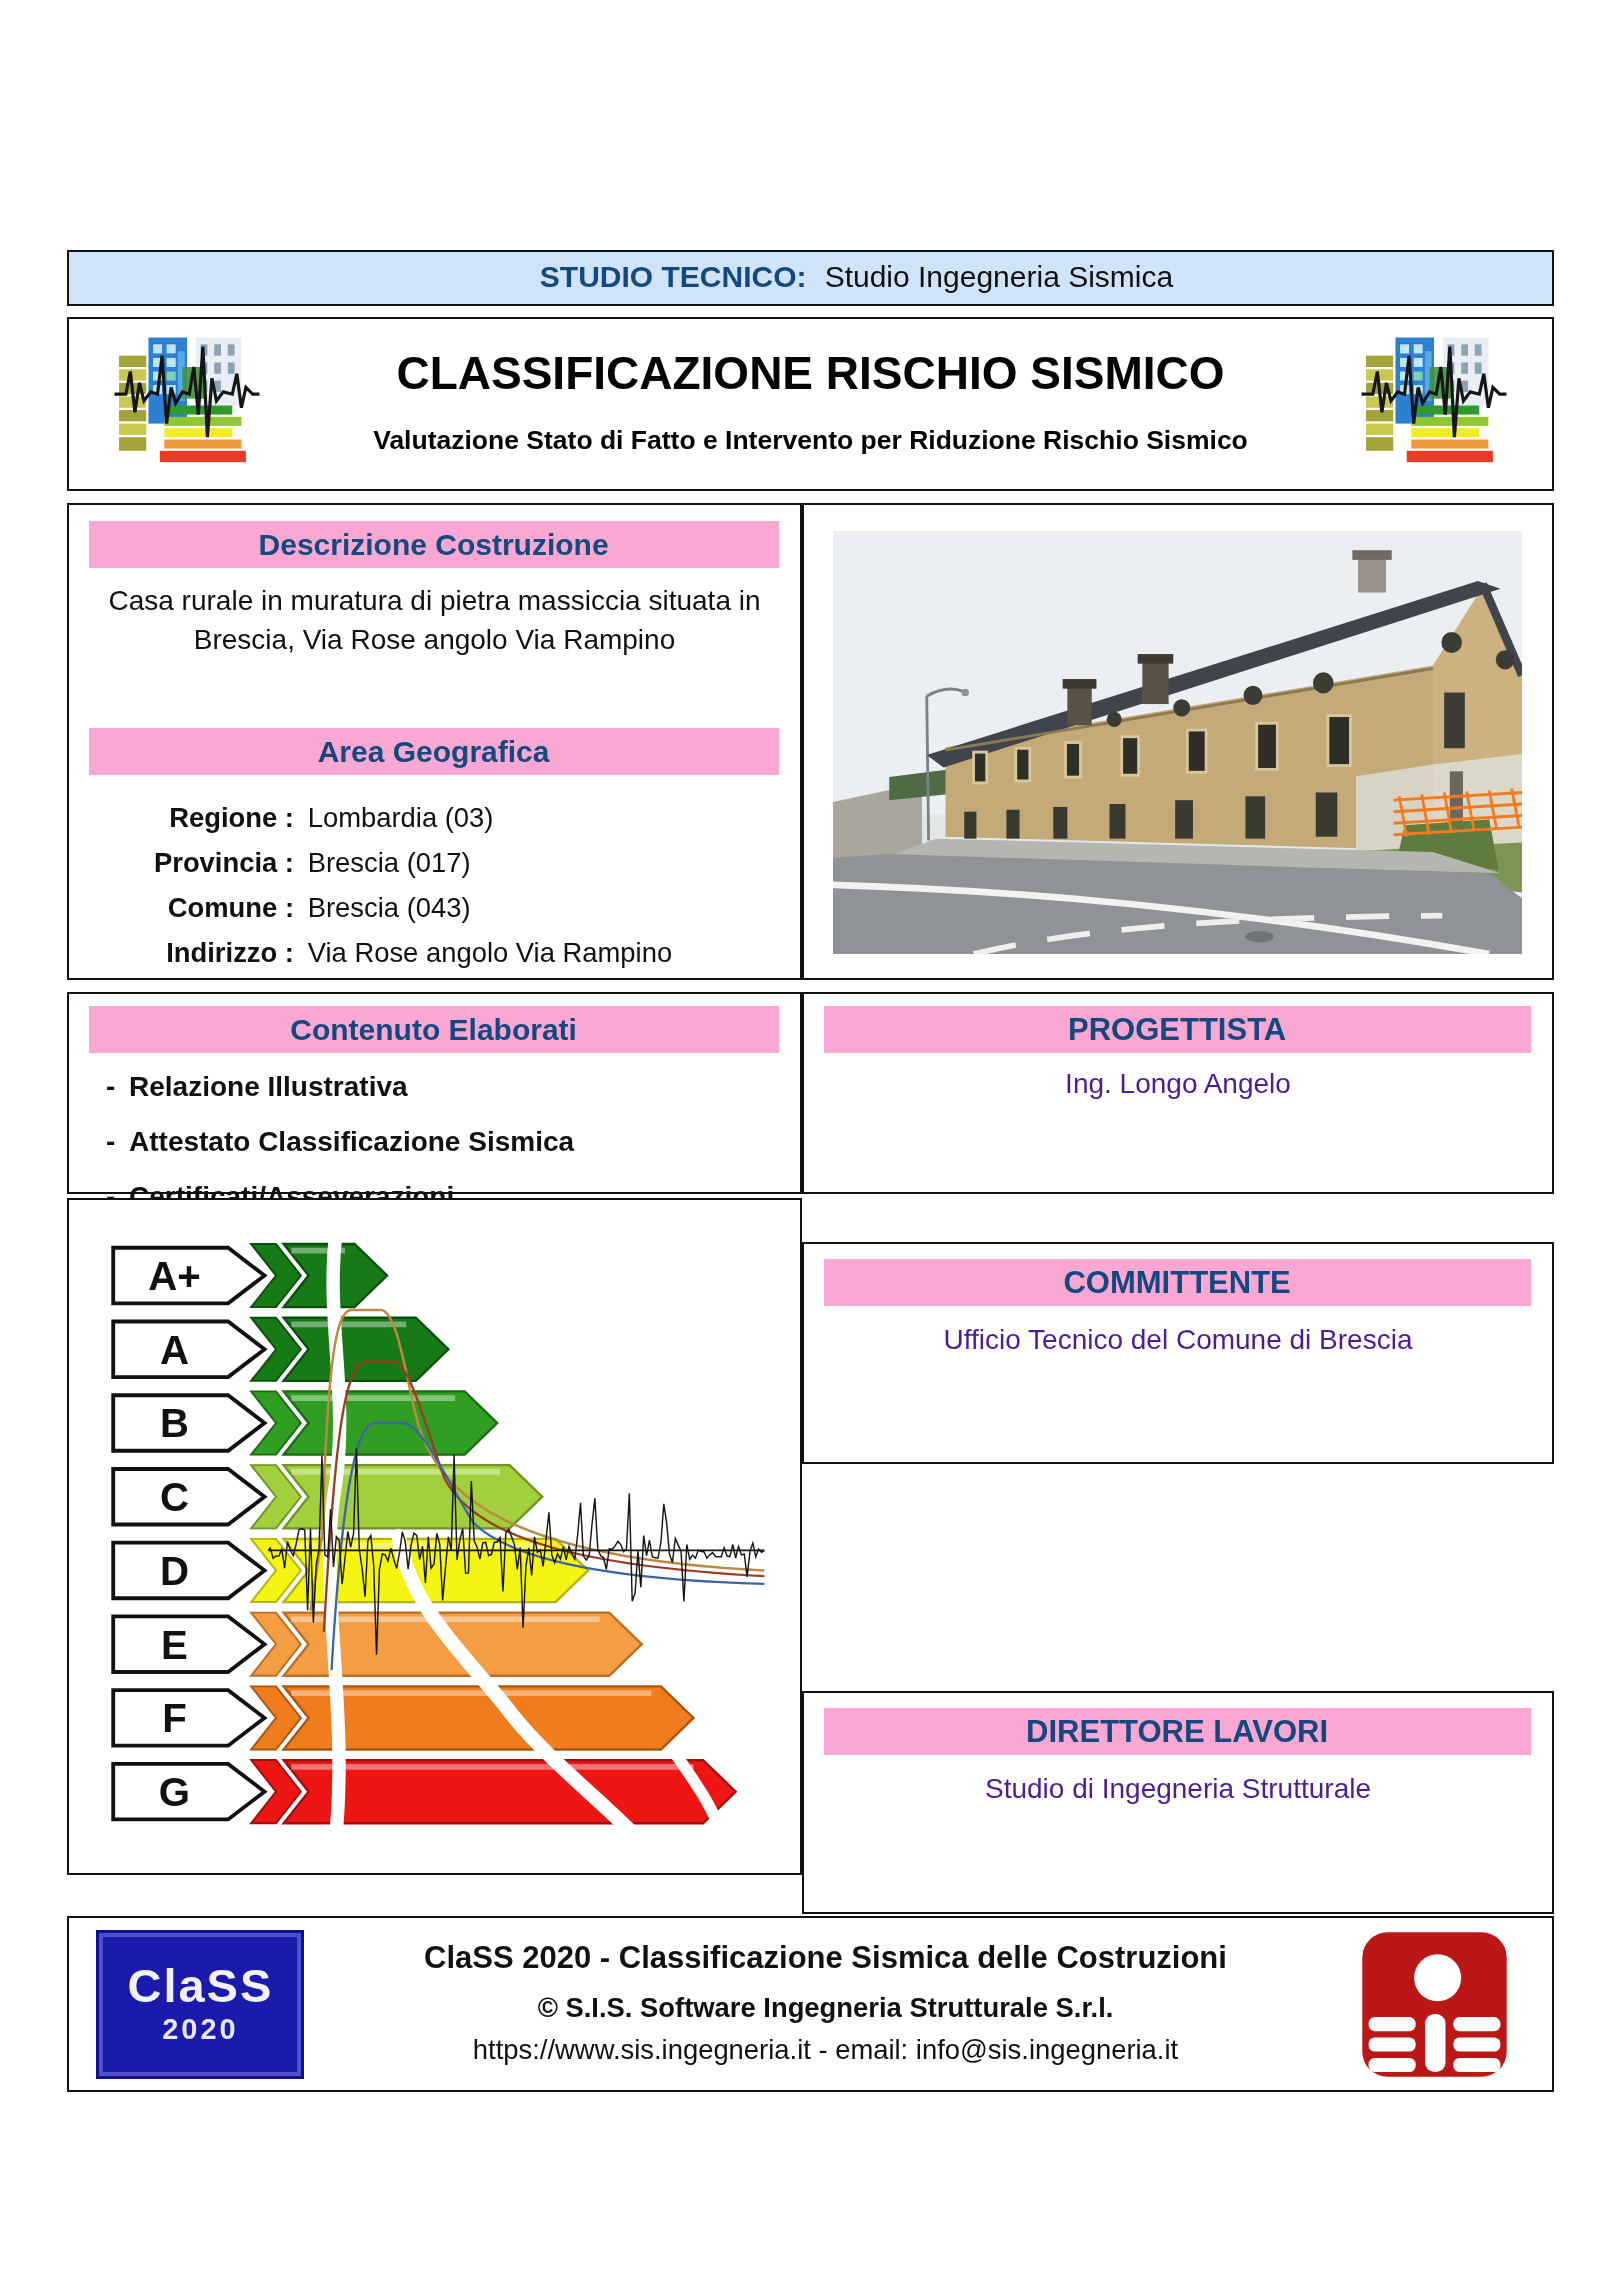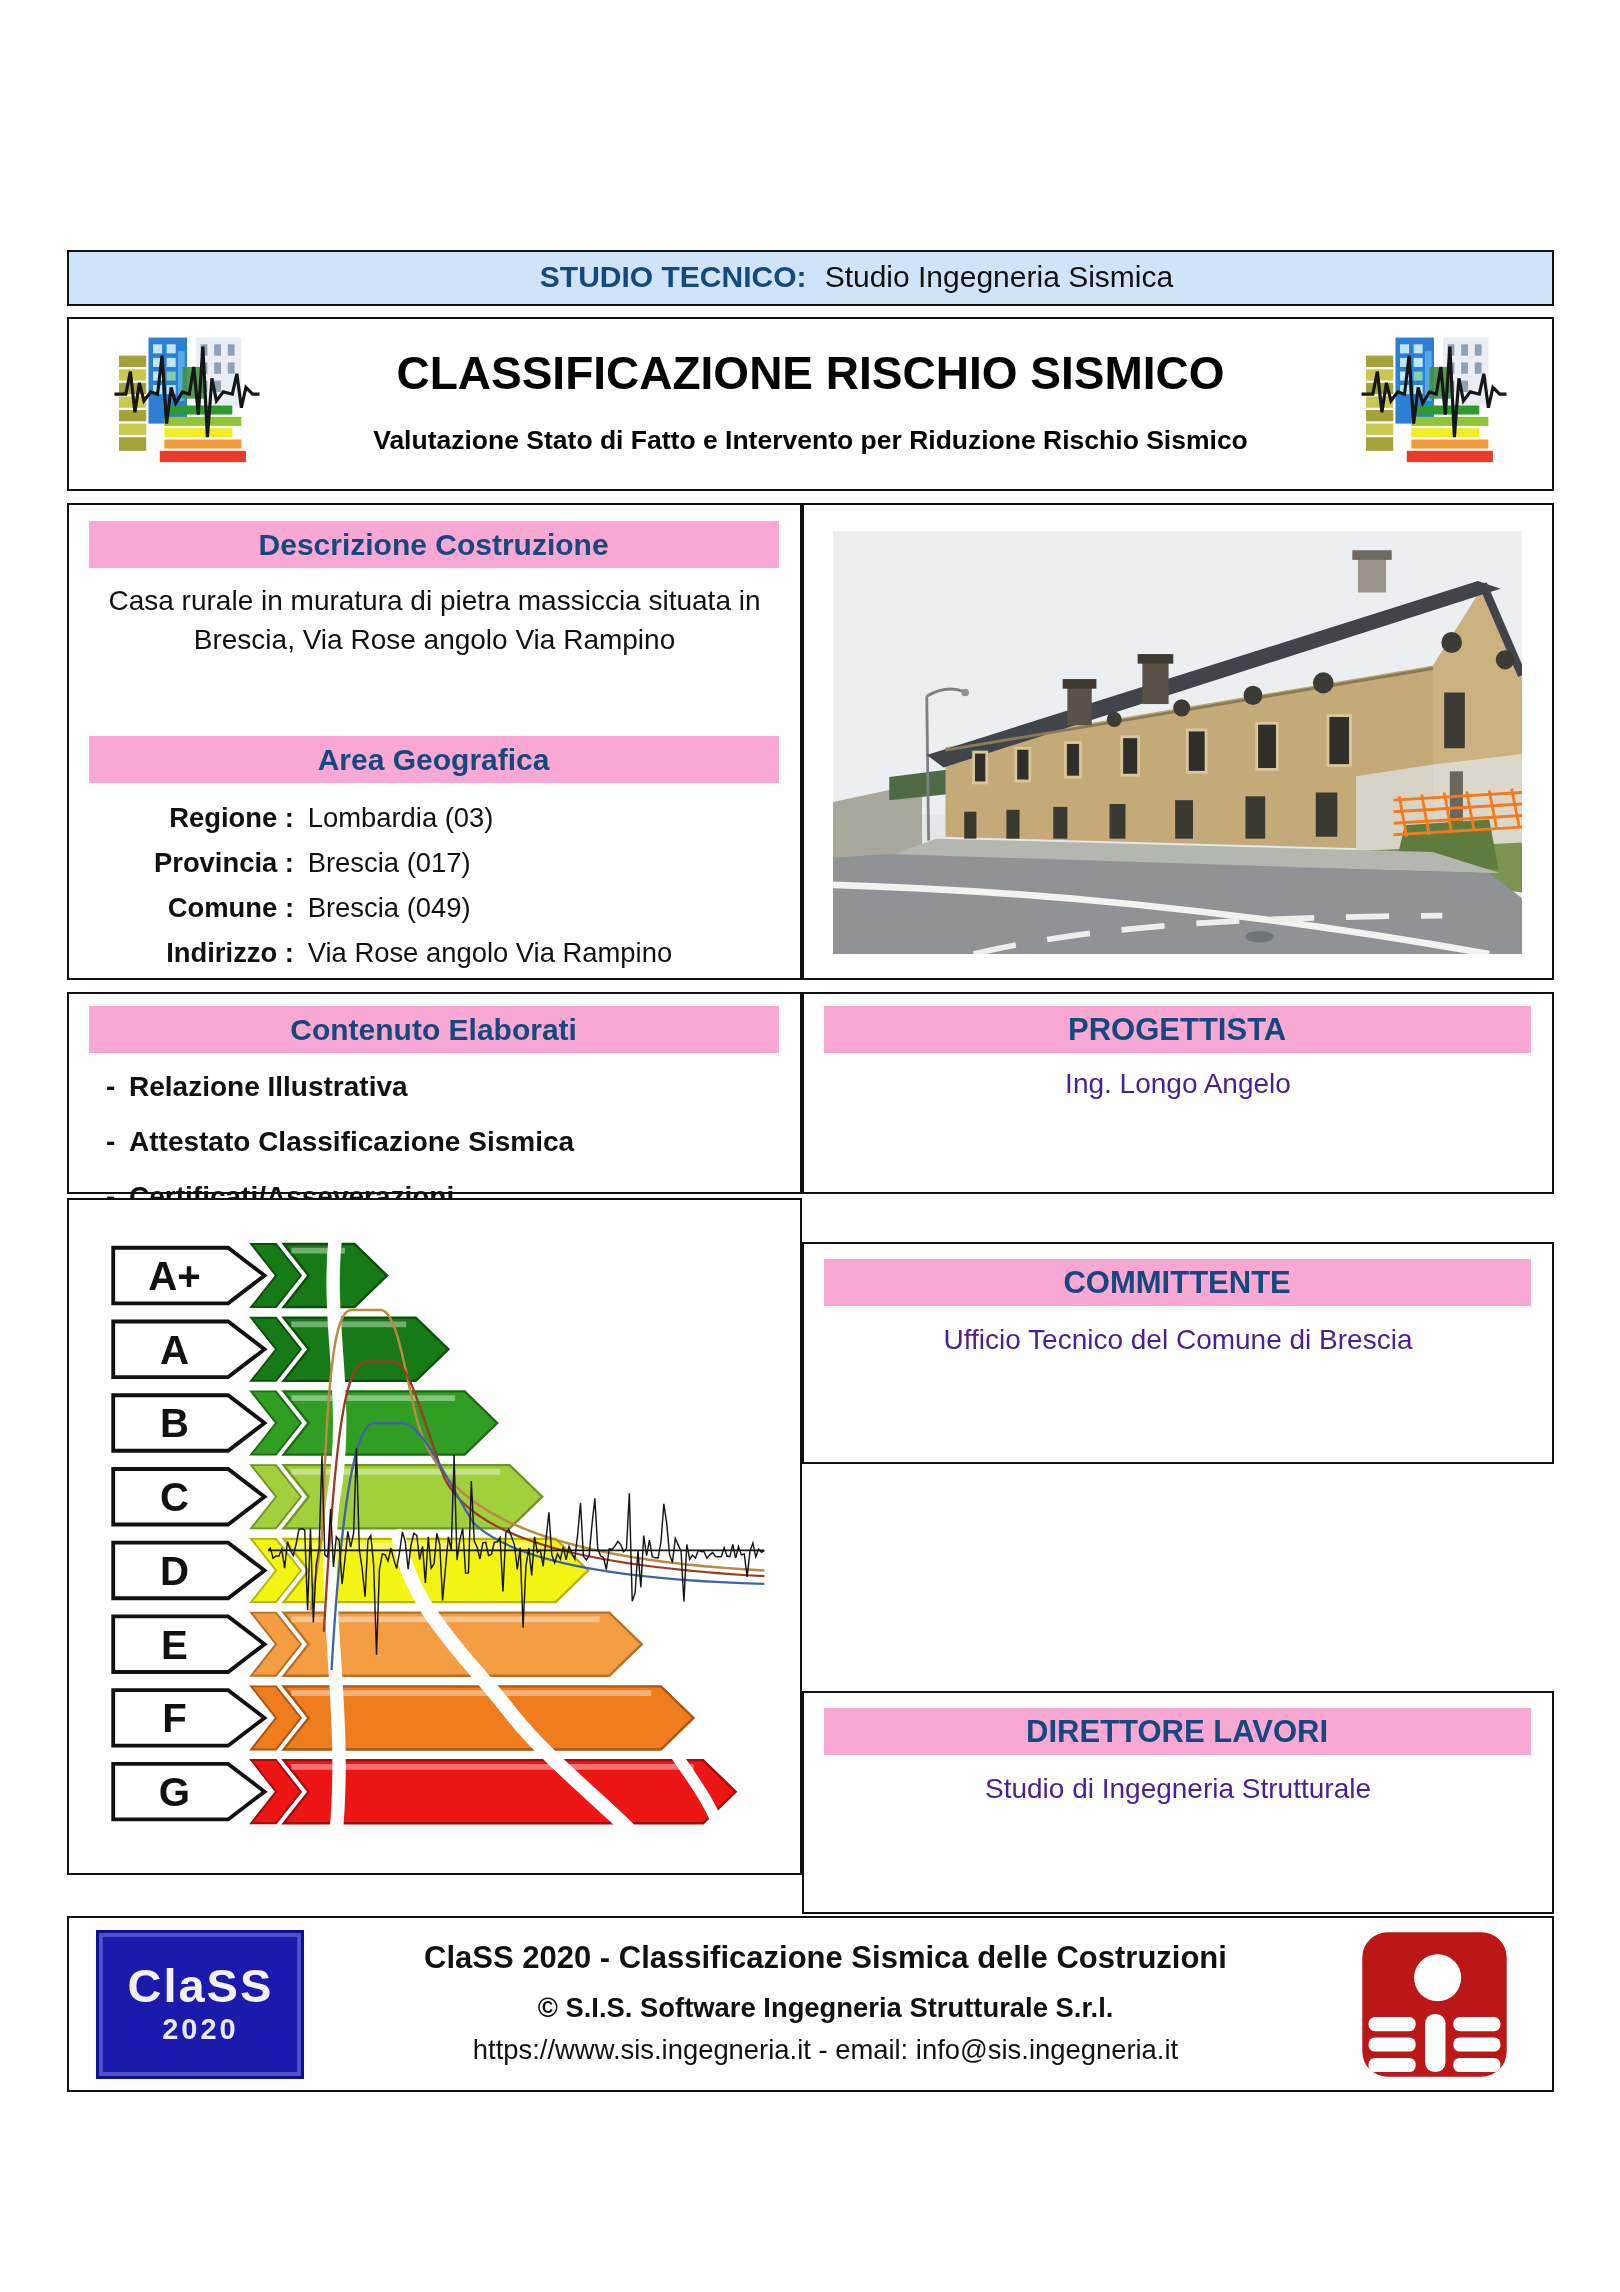--- a/index.html
+++ b/index.html
@@ -101,33 +101,33 @@
       <rect x="22" y="42" width="30" height="4" fill="#f0ee22"></rect>
       <rect x="22" y="47" width="34" height="4" fill="#f19a3a"></rect>
       <rect x="20" y="52" width="38" height="5" fill="#ea3a28"></rect>
       <path d="M0 27 L5 27 7 17 9 35 11 22 13 30 16 26 19 27 21 10 23 40 25 24 27 31 30 26 33 27 35 15 37 36 39 6 41 46 43 20 45 30 48 26 52 27 54 18 56 33 58 24 61 27 64 27" fill="none" stroke="#161616" stroke-width="1.4"></path>
     </svg>
   </div>
 
   <div class="box" style="left:67px;top:503px;width:735px;height:477px;">
     <div class="band" style="left:19.6px;top:15.7px;width:690px;height:47px;font-size:30px;line-height:47px;">Descrizione Costruzione</div>
     <div style="position:absolute;top:76px;left:29px;right:29px;text-align:center;font-size:28px;line-height:39px;">Casa rurale in muratura di pietra massiccia situata in Brescia, Via Rose angolo Via Rampino</div>
-    <div class="band" style="left:19.6px;top:223px;width:690px;height:47px;font-size:30px;line-height:47px;margin-top:8px;">Area Geografica</div>
+    <div class="band" style="left:19.6px;top:223px;width:690px;height:47px;font-size:30px;line-height:47px;">Area Geografica</div>
     <div id="geo-rows" style="position:absolute;top:290px;left:29px;right:19.6px;">
         <div class="geo-row">
           <span class="geo-label">Regione :</span>
           <span class="geo-value">Lombardia (03)</span>
         </div>
         <div class="geo-row">
           <span class="geo-label">Provincia :</span>
           <span class="geo-value">Brescia (017)</span>
         </div>
         <div class="geo-row">
           <span class="geo-label">Comune :</span>
-          <span class="geo-value">Brescia (049)</span>
+          <span class="geo-value">Brescia (043)</span>
         </div>
         <div class="geo-row">
           <span class="geo-label">Indirizzo :</span>
           <span class="geo-value">Via Rose angolo Via Rampino</span>
         </div>
       </div>
   </div>
 
   <div class="box" style="left:802px;top:503px;width:752px;height:477px;">
     <svg viewBox="0 0 735 440" style="position:absolute;left:29px;top:25.5px;width:689px;height:423px;" preserveAspectRatio="none">

